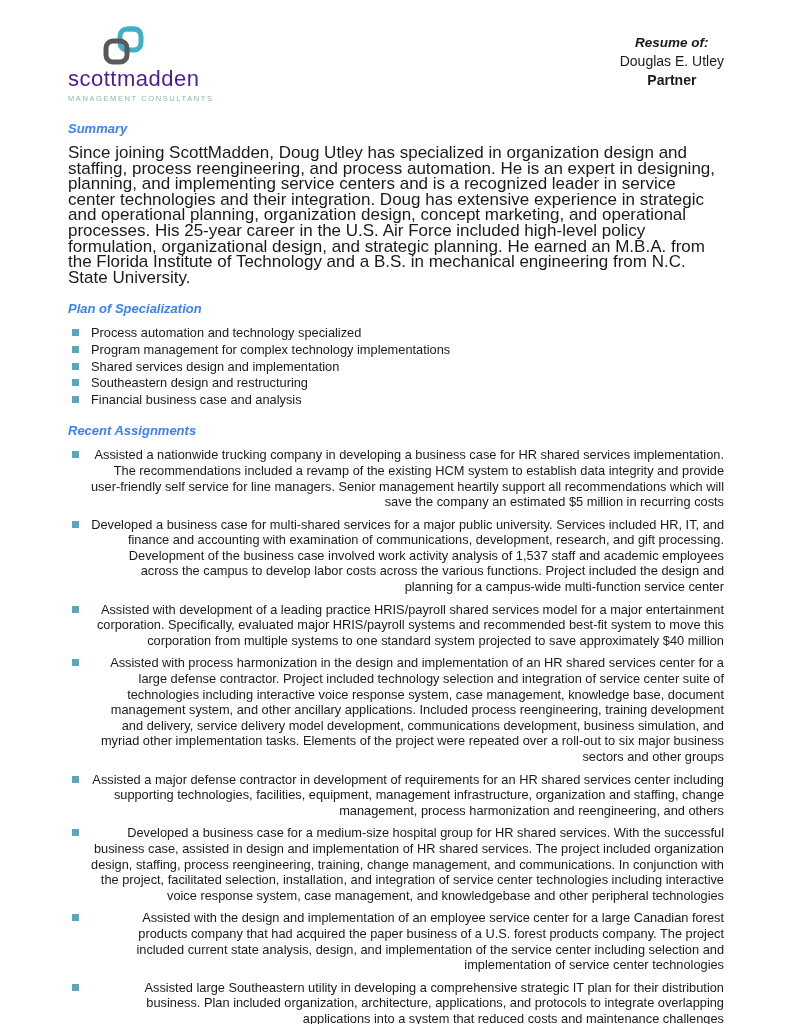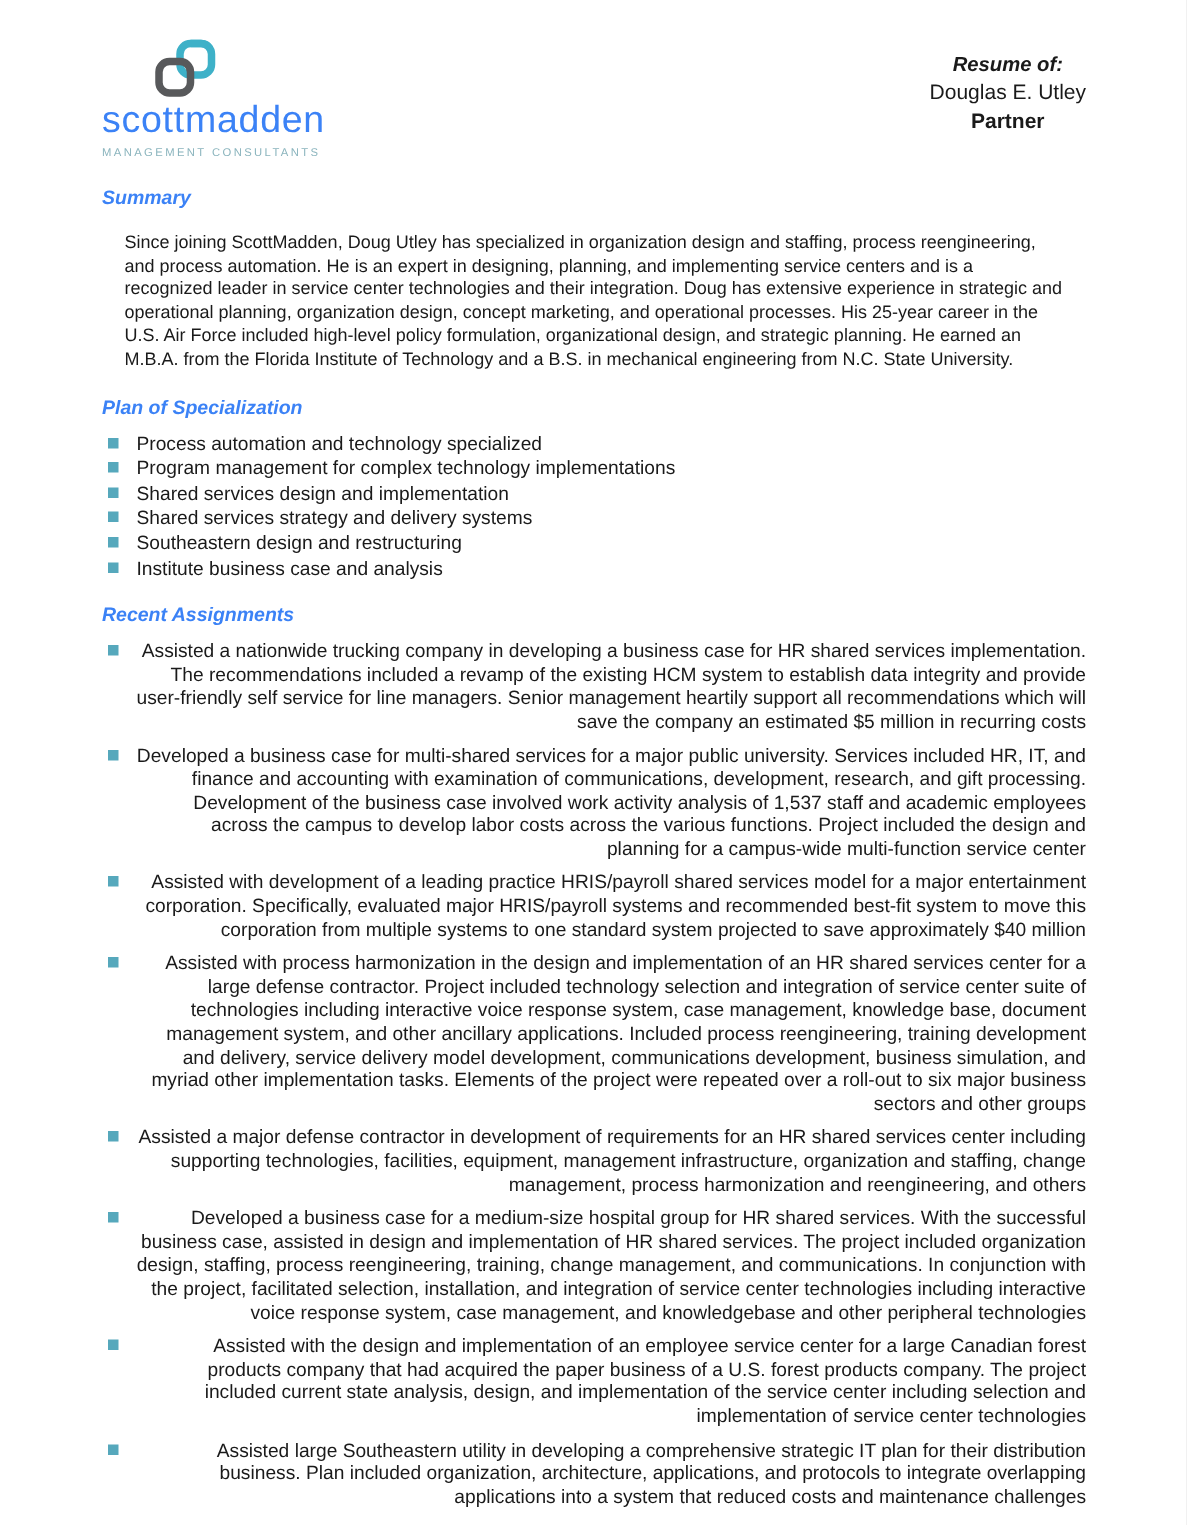--- a/index.html
+++ b/index.html
@@ -17,22 +17,22 @@
 
   
   .header {
     display: flex;
     justify-content: space-between;
     align-items: flex-start;
   }
   .logo-block { display: inline-block; }
   .logo-icon-wrap { margin-left: 32px; height: 44px; }
   .logo-wordmark {
-    font-size: 25px;
-    color: #3b82f6;
+    font-size: 22px;
+    color: #4c1d95;
     letter-spacing: 0.5px;
     line-height: 1;
     margin-top: -2px;
   }
   .logo-tagline {
     font-size: 7.5px;
     color: #8ab4bd;
     letter-spacing: 1.6px;
     text-align: left;
     margin-top: 4px;
@@ -45,23 +45,23 @@
 
   
   .section-heading {
     font-size: 13px;
     font-weight: bold;
     font-style: italic;
     color: #3b82f6;
     margin: 16px 0 9px 0;
   }
   .body-text {
-    font-size: 12px;
+    font-size: 17px;
     line-height: 15.6px;
-    margin: 15px;
+    margin: 0;
   }
 
   ul.bullet-list { list-style: none; margin: 0; padding: 0 0 0 4px; }
   ul.bullet-list li {
     position: relative;
     padding-left: 19px;
     font-size: 12.8px;
     line-height: 15.6px;
   }
   ul.spec-list li { margin-bottom: 1px; }
@@ -101,23 +101,23 @@
   </div>
 
   <div class="section-heading" style="margin-top:18px">Summary</div>
   <p class="body-text">Since joining ScottMadden, Doug Utley has specialized in organization design and staffing, process reengineering, and process automation. He is an expert in designing, planning, and implementing service centers and is a recognized leader in service center technologies and their integration. Doug has extensive experience in strategic and operational planning, organization design, concept marketing, and operational processes. His 25-year career in the U.S. Air Force included high-level policy formulation, organizational design, and strategic planning. He earned an M.B.A. from the Florida Institute of Technology and a B.S. in mechanical engineering from N.C. State University.</p>
 
   <div class="section-heading">Plan of Specialization</div>
   <ul class="bullet-list spec-list">
     <li><span class="bullet-sq"></span><span>Process automation and technology specialized</span></li>
     <li><span class="bullet-sq"></span><span>Program management for complex technology implementations</span></li>
     <li><span class="bullet-sq"></span><span>Shared services design and implementation</span></li>
-    <li><span class="bullet-sq"></span><span>Shared services strategy and delivery systems</span></li>
+    <li><span class="bullet-sq"></span></li>
     <li><span class="bullet-sq"></span><span>Southeastern design and restructuring</span></li>
-    <li><span class="bullet-sq"></span><span>Institute business case and analysis</span></li>
+    <li><span class="bullet-sq"></span><span>Financial business case and analysis</span></li>
   </ul>
 
   <div class="section-heading">Recent Assignments</div>
   <ul class="bullet-list assign-list">
     <li><span class="bullet-sq"></span><span>Assisted a nationwide trucking company in developing a business case for HR shared services implementation. The recommendations included a revamp of the existing HCM system to establish data integrity and provide user-friendly self service for line managers. Senior management heartily support all recommendations which will save the company an estimated $5 million in recurring costs</span></li>
     <li><span class="bullet-sq"></span><span>Developed a business case for multi-shared services for a major public university. Services included HR, IT, and finance and accounting with examination of communications, development, research, and gift processing. Development of the business case involved work activity analysis of 1,537 staff and academic employees across the campus to develop labor costs across the various functions. Project included the design and planning for a campus-wide multi-function service center</span></li>
     <li><span class="bullet-sq"></span><span>Assisted with development of a leading practice HRIS/payroll shared services model for a major entertainment corporation. Specifically, evaluated major HRIS/payroll systems and recommended best-fit system to move this corporation from multiple systems to one standard system projected to save approximately $40 million</span></li>
     <li><span class="bullet-sq"></span><span>Assisted with process harmonization in the design and implementation of an HR shared services center for a large defense contractor. Project included technology selection and integration of service center suite of technologies including interactive voice response system, case management, knowledge base, document management system, and other ancillary applications. Included process reengineering, training development and delivery, service delivery model development, communications development, business simulation, and myriad other implementation tasks. Elements of the project were repeated over a roll-out to six major business sectors and other groups</span></li>
     <li><span class="bullet-sq"></span><span>Assisted a major defense contractor in development of requirements for an HR shared services center including supporting technologies, facilities, equipment, management infrastructure, organization and staffing, change management, process harmonization and reengineering, and others</span></li>
     <li><span class="bullet-sq"></span><span>Developed a business case for a medium-size hospital group for HR shared services. With the successful business case, assisted in design and implementation of HR shared services. The project included organization design, staffing, process reengineering, training, change management, and communications. In conjunction with the project, facilitated selection, installation, and integration of service center technologies including interactive voice response system, case management, and knowledgebase and other peripheral technologies</span></li>

